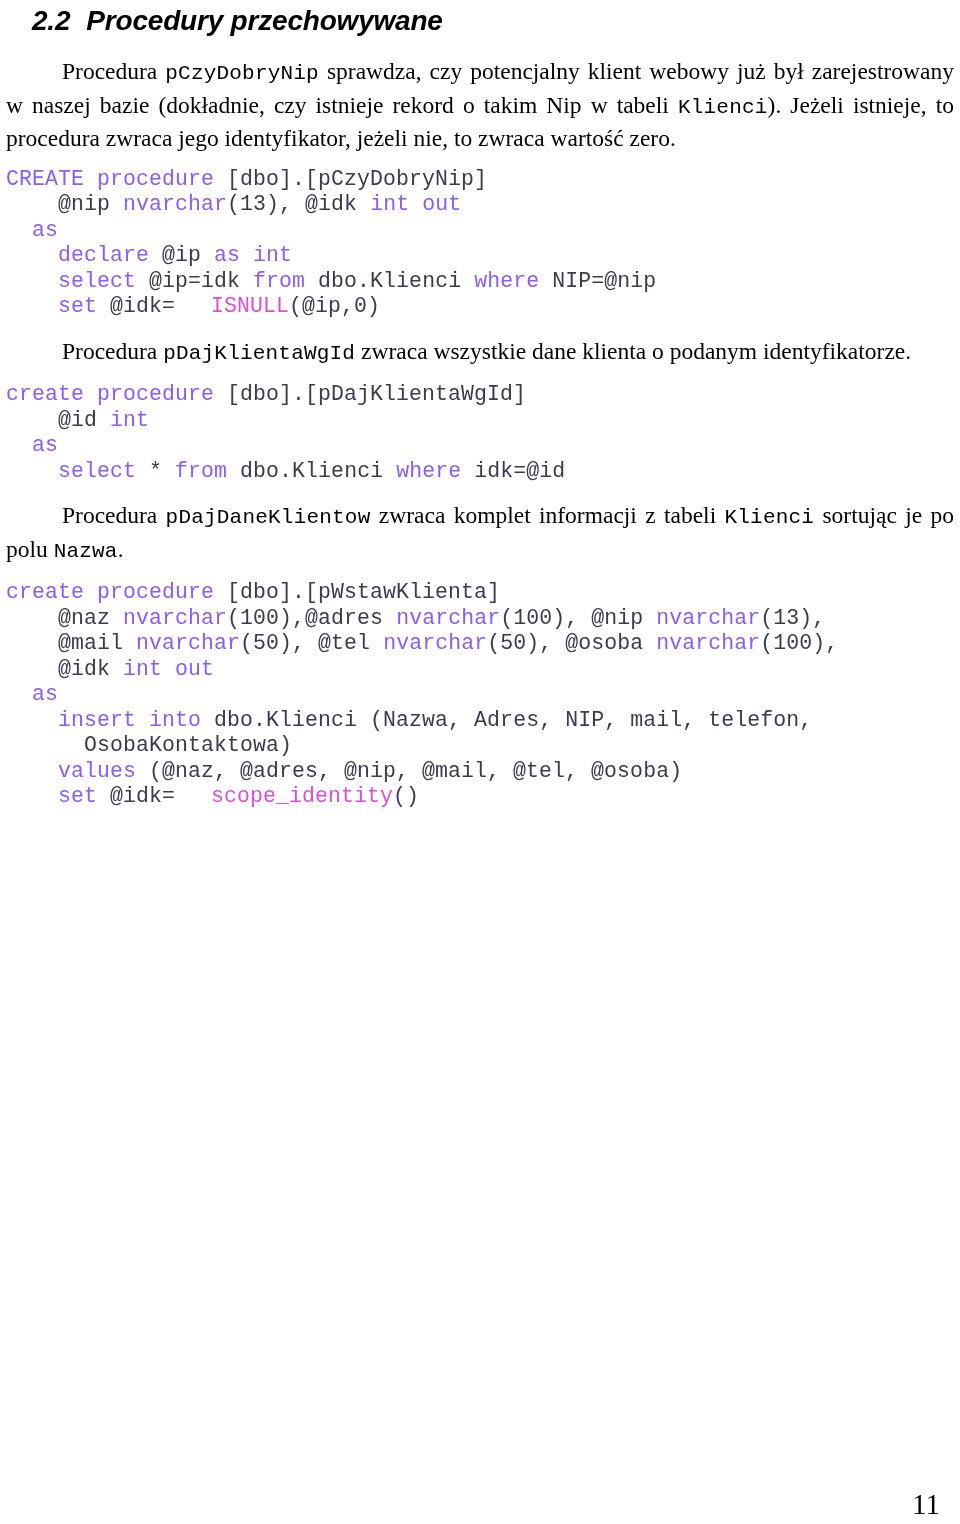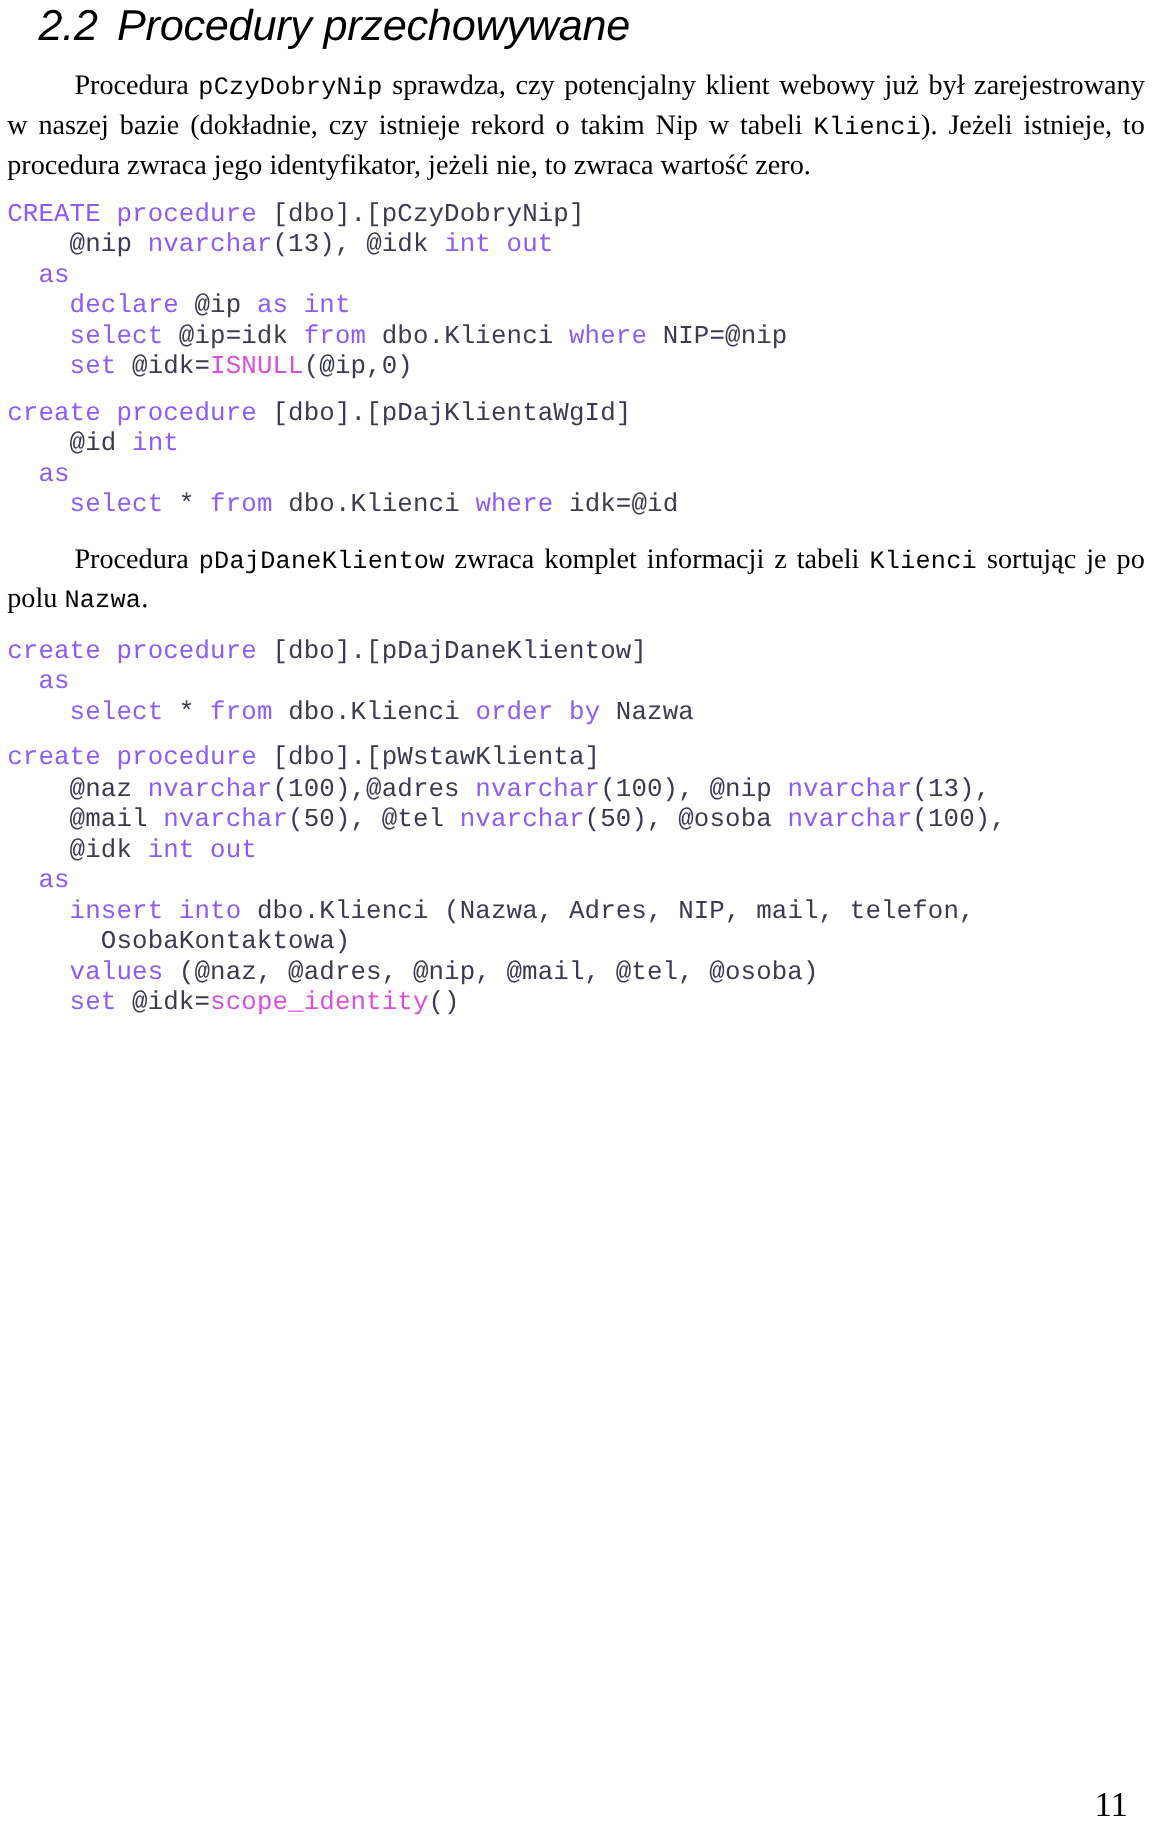--- a/index.html
+++ b/index.html
@@ -22,23 +22,23 @@
     padding: 0;
     box-sizing: border-box;
   }
   .content {
     padding: 0 6px 0 6px;
   }
 
   
   .heading {
     font-family: "Liberation Sans", sans-serif;
-    font-weight: normal;
+    font-weight: bold;
     font-style: italic;
-    font-size: 36px;
+    font-size: 28px;
     line-height: 38px;
     margin: 2px 0 6px 26px;
     letter-spacing: -0.2px;
     color: #000;
   }
   .heading .num { margin-right: 16px; }
 
   
   p.para {
     font-family: "Liberation Serif", serif;
@@ -65,21 +65,21 @@
     font-family: "Liberation Mono", monospace;
     font-size: 21.5px;
     line-height: 25.5px;
     margin: 13px 0 13px 0;
     padding: 0;
     white-space: pre;
     color: #3b3b4f;
     letter-spacing: 0.1px;
   }
   .kw   { color: #8b5cf6; }
-  .fn   { color: #d94fd9; }
+  .fn   { color: #d94fd9; margin-left: 36px; }
   .pl   { color: #3b3b4f; font-family: Liberation Mono, monospace; }
 
   
   .pageno {
     position: absolute;
     right: 20px;
     bottom: 8px;
     font-family: "Liberation Serif", serif;
     font-size: 29px;
     line-height: 28px;
@@ -98,31 +98,29 @@
 
     <p class="para"><span>Procedura </span><code class="ic">pCzyDobryNip</code><span> sprawdza, czy potencjalny klient webowy już był zarejestrowany w naszej bazie (dokładnie, czy istnieje rekord o takim Nip w tabeli </span><code class="ic">Klienci</code><span>). Jeżeli istnieje, to procedura zwraca jego identyfikator, jeżeli nie, to zwraca wartość zero.</span></p>
 
     <pre class="code"><span class="kw">CREATE</span> <span class="kw">procedure</span> <span class="pl">[dbo].[pCzyDobryNip]</span>
     <span class="pl">@nip</span> <span class="kw">nvarchar</span><span class="pl">(13),</span> <span class="pl">@idk</span> <span class="kw">int</span> <span class="kw">out</span>
   <span class="kw">as</span>
     <span class="kw">declare</span> <span class="pl">@ip</span> <span class="kw">as</span> <span class="kw">int</span>
     <span class="kw">select</span> <span class="pl">@ip=idk</span> <span class="kw">from</span> <span class="pl">dbo.Klienci</span> <span class="kw">where</span> <span class="pl">NIP=@nip</span>
     <span class="kw">set</span> <span class="pl">@idk=</span><span class="fn">ISNULL</span><span class="pl">(@ip,0)</span></pre>
 
+    <p class="para"><span>Procedura </span><code class="ic">pDajKlientaWgId</code><span> zwraca wszystkie dane klienta o podanym identyfikatorze.</span></p>
 
     <pre class="code"><span class="kw">create</span> <span class="kw">procedure</span> <span class="pl">[dbo].[pDajKlientaWgId]</span>
     <span class="pl">@id</span> <span class="kw">int</span>
   <span class="kw">as</span>
     <span class="kw">select</span> <span class="pl">*</span> <span class="kw">from</span> <span class="pl">dbo.Klienci</span> <span class="kw">where</span> <span class="pl">idk=@id</span></pre>
 
     <p class="para"><span>Procedura </span><code class="ic">pDajDaneKlientow</code><span> zwraca komplet informacji z tabeli </span><code class="ic">Klienci</code><span> sortując je po polu </span><code class="ic">Nazwa</code><span>.</span></p>
 
-    <pre class="code"><span class="kw">create</span> <span class="kw">procedure</span> <span class="pl">[dbo].[pDajDaneKlientow]</span>
-  <span class="kw">as</span>
-    <span class="kw">select</span> <span class="pl">*</span> <span class="kw">from</span> <span class="pl">dbo.Klienci</span> <span class="kw">order</span> <span class="kw">by</span> <span class="pl">Nazwa</span></pre>
 
 
     <pre class="code"><span class="kw">create</span> <span class="kw">procedure</span> <span class="pl">[dbo].[pWstawKlienta]</span>
     <span class="pl">@naz</span> <span class="kw">nvarchar</span><span class="pl">(100),@adres</span> <span class="kw">nvarchar</span><span class="pl">(100),</span> <span class="pl">@nip</span> <span class="kw">nvarchar</span><span class="pl">(13),</span>
     <span class="pl">@mail</span> <span class="kw">nvarchar</span><span class="pl">(50),</span> <span class="pl">@tel</span> <span class="kw">nvarchar</span><span class="pl">(50),</span> <span class="pl">@osoba</span> <span class="kw">nvarchar</span><span class="pl">(100),</span>
     <span class="pl">@idk</span> <span class="kw">int</span> <span class="kw">out</span>
   <span class="kw">as</span>
     <span class="kw">insert</span> <span class="kw">into</span> <span class="pl">dbo.Klienci (Nazwa, Adres, NIP, mail, telefon,</span>
       <span class="pl">OsobaKontaktowa)</span>
     <span class="kw">values</span> <span class="pl">(@naz, @adres, @nip, @mail, @tel, @osoba)</span>

